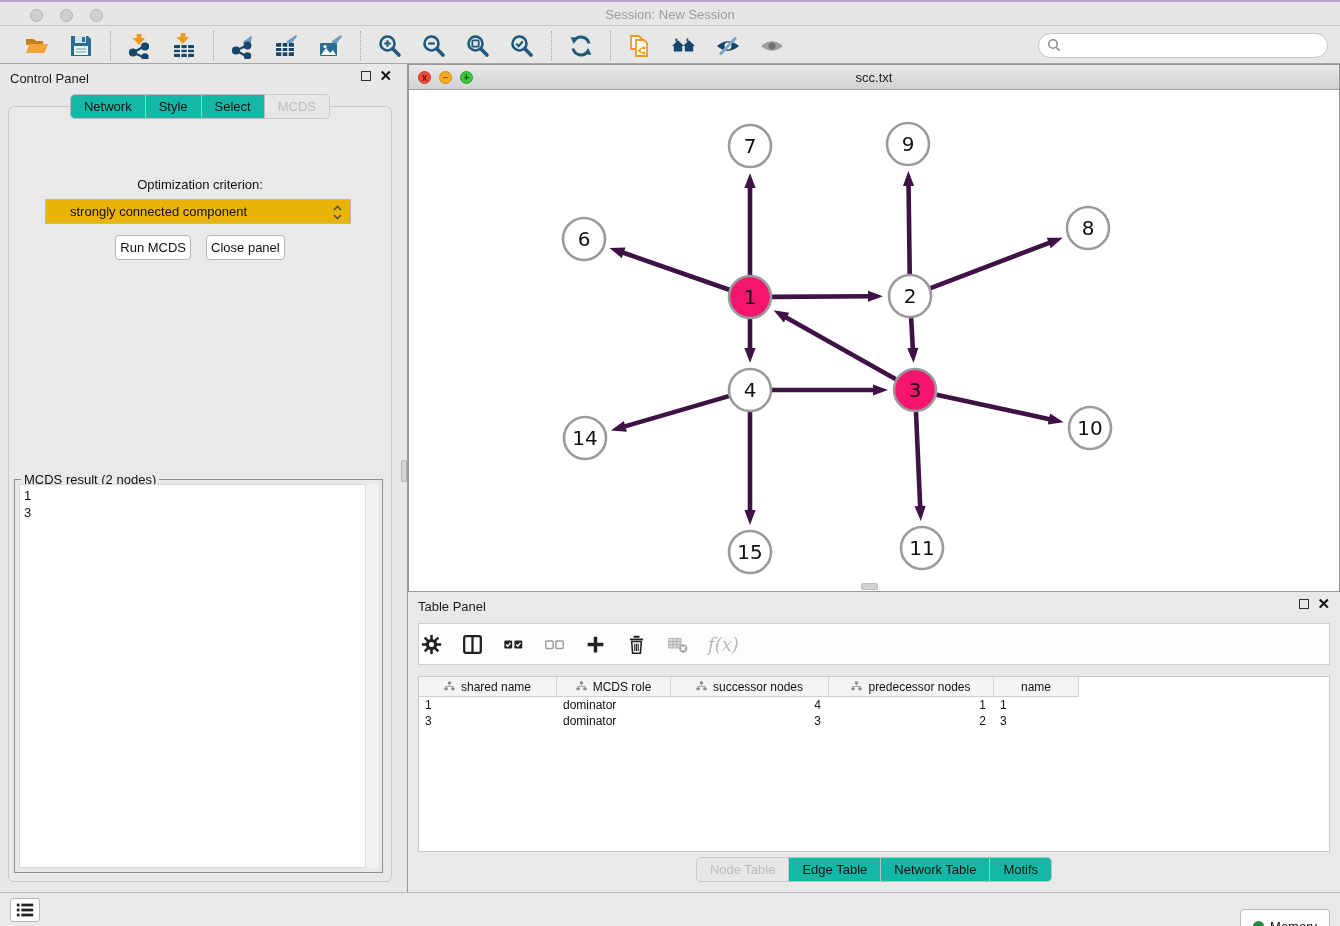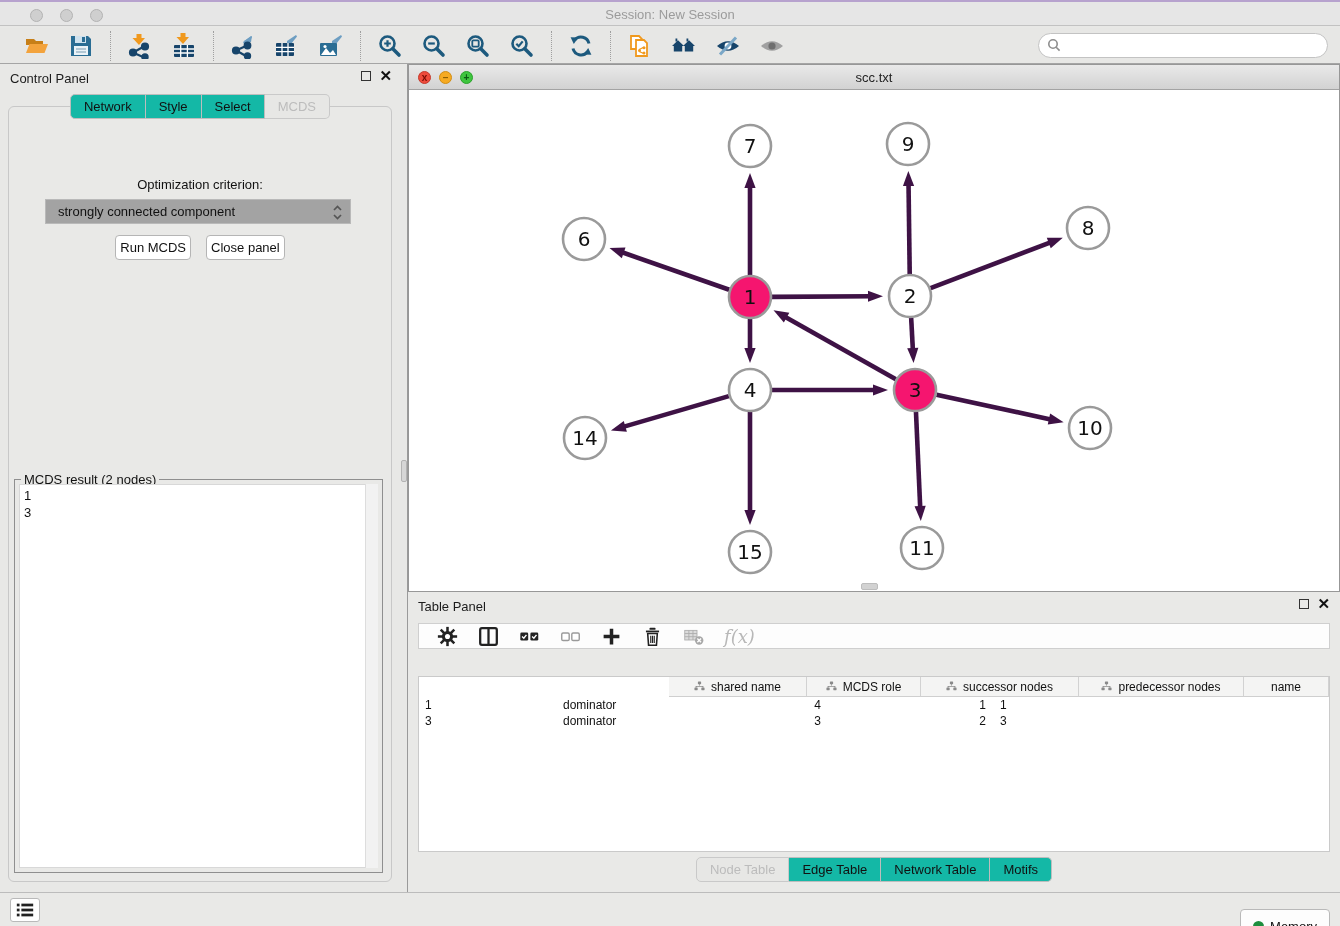--- a/index.html
+++ b/index.html
@@ -28,21 +28,21 @@
   .float-ic { width:10px; height:10px; border:1.5px solid #333; display:inline-block; }
   .close-ic { font-size:15px; font-weight:bold; color:#111; line-height:12px; }
   .tabbar { display:flex; justify-content:center; position:absolute; left:0; right:0; }
   .tab { font-size:13px; padding:4px 13px; background:#14b8a6; border:1px solid #bdbdbd; border-left-width:0; color:#111; cursor:default; }
   .tab:first-child { border-left-width:1px; border-radius:5px 0 0 5px; }
   .tab:last-child { border-radius:0 5px 5px 0; }
   .tab.active { background:#e7e7e5; color:#bcbcbc; border-color:#c9c9c9; }
   #cp-tabs { top:30px; z-index:2; }
   #cp-body { position:absolute; top:42px; left:8px; right:8px; bottom:10px; border:1px solid #c8c8c8; border-radius:6px; background:#e9e9e7; }
   #opt-label { position:absolute; top:70px; left:0; right:0; text-align:center; font-size:13px; color:#111; }
-  #opt-select { position:absolute; top:92px; left:36px; right:40px; height:25px; background:#a3a3a3; border:1px solid #b9b9b9; border-radius:0; font-size:13px; color:#111; display:flex; align-items:center; padding-left:12px; }
+  #opt-select { position:absolute; top:92px; left:36px; right:40px; height:25px; background:#eab308; border:1px solid #b9b9b9; border-radius:0; font-size:13px; color:#111; display:flex; align-items:center; padding-left:24px; }
   #opt-select .spin { position:absolute; right:7px; top:4px; }
   #cp-buttons { position:absolute; top:128px; left:0; right:0; display:flex; justify-content:center; gap:15px; }
   .btn { background:#fff; border:1px solid #b5b5b5; border-radius:4px; font-size:13px; color:#111; padding:4px 4px; cursor:default; }
   #mcds-result { position:absolute; left:5px; right:8px; top:372px; bottom:8px; border:1px solid #8f8f8f; }
   #mcds-legend { position:absolute; top:-8px; left:6px; background:#e9e9e7; padding:0 3px; font-size:13px; color:#111; }
   #mcds-text { position:absolute; inset:4px; background:#fff; border:1px solid #d8d8d8; font-size:13px; color:#111; padding:2px 4px; line-height:17px; white-space:pre; }
   #mcds-scroll { position:absolute; top:4px; bottom:4px; right:4px; width:13px; background:#f2f2f2; border-left:1px solid #ddd; }
 
   
   #v-divider { position:absolute; top:64px; left:400px; width:8px; height:828px; background:#e8e8e6; border-right:1px solid #9a9a9a; }
@@ -51,26 +51,26 @@
   
   #net-window { position:absolute; left:408px; top:64px; width:932px; height:528px; border:1px solid #979797; background:#fff; }
   #net-titlebar { position:absolute; top:0; left:0; right:0; height:25px; background:linear-gradient(#e9e9e9,#d2d2d2); border-bottom:1px solid #a3a3a3; }
   .mac-dot { position:absolute; top:6px; width:13px; height:13px; border-radius:50%; font-size:10px; font-weight:bold; text-align:center; line-height:12px; }
   #net-title { position:absolute; top:5px; left:0; right:0; text-align:center; font-size:13px; color:#222; }
   #graph-canvas { position:absolute; top:25px; left:0; width:930px; height:501px; background:#fff; }
   #net-grip { position:absolute; bottom:1px; left:452px; width:17px; height:7px; background:#d2d2d2; border:1px solid #bdbdbd; border-radius:2px; }
 
   
   #table-panel { position:absolute; left:408px; top:592px; width:932px; height:300px; background:#e9e9e7; }
-  #tp-toolbar { position:absolute; top:31px; left:10px; right:10px; height:26px; background:#fdfdfd; border:1px solid #cfcfcf; display:flex; align-items:center; gap:17px; padding-left:16px; }
+  #tp-toolbar { position:absolute; top:31px; left:10px; right:10px; height:42px; background:#fdfdfd; border:1px solid #cfcfcf; display:flex; align-items:center; gap:17px; }
   .tp-btn { display:flex; align-items:center; justify-content:center; width:24px; height:24px; }
   .tp-btn svg { width:21px; height:21px; }
   #fx-label { font-family:"DejaVu Serif",serif; font-style:italic; font-size:18px; color:#b8b8b8; margin-left:2px; }
   #tp-table { position:absolute; top:84px; left:10px; right:10px; bottom:40px; background:#fff; border:1px solid #cacaca; overflow:hidden; }
-  #tp-header { display:flex; height:20px;justify-content:flex-end; }
+  #tp-header { display:flex; height:20px; }
   .th { background:#f4f4f3; border-right:1px solid #d2d2d2; border-bottom:1px solid #cfcfcf; display:flex; align-items:center; justify-content:center; gap:6px; font-size:12px; color:#111; }
   .th svg { width:11px; height:11px; flex:0 0 auto; }
   .tr { display:flex; height:16px; }
   .td { font-size:12px; color:#111; padding:1px 8px 0 6px; white-space:nowrap; overflow:hidden; }
   .td.r { text-align:right; }
   #tp-tabs { bottom:10px; }
   #tp-head-icons { right:10px; }
 
   
   #statusbar { position:absolute; left:0; bottom:0; right:0; height:34px; background:#e9e9e7; border-top:1px solid #bcbcbc; }

